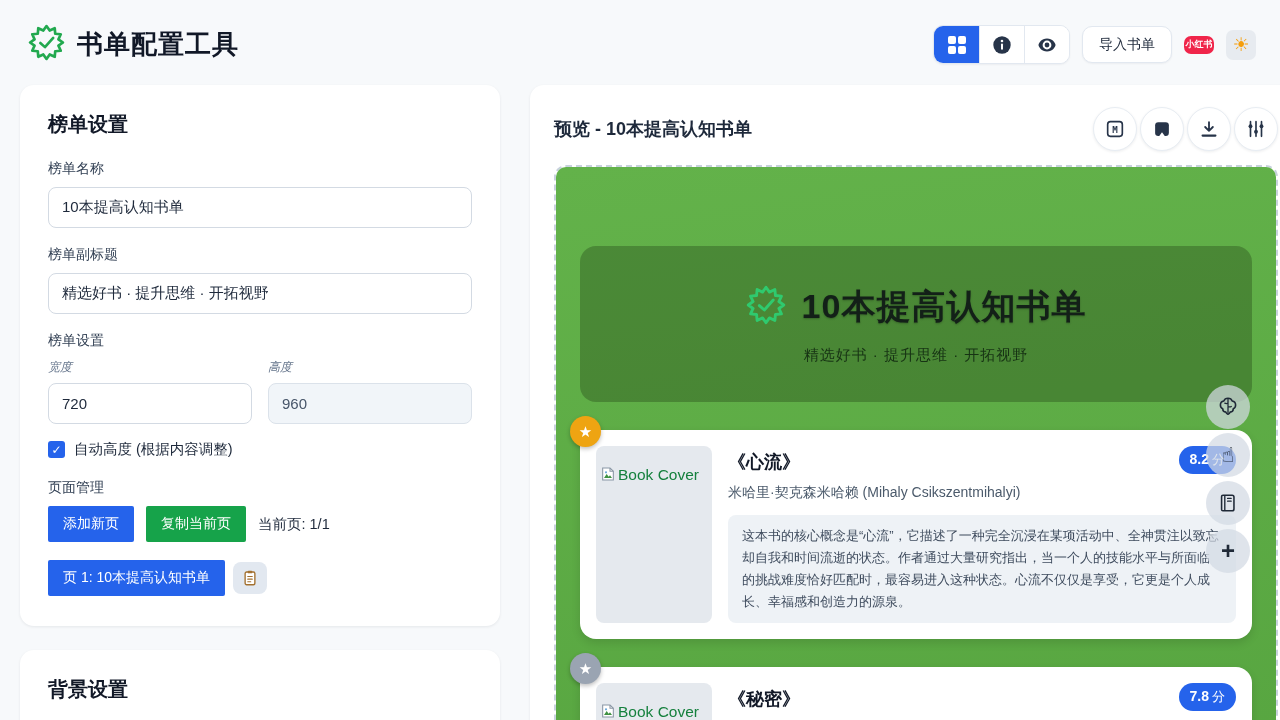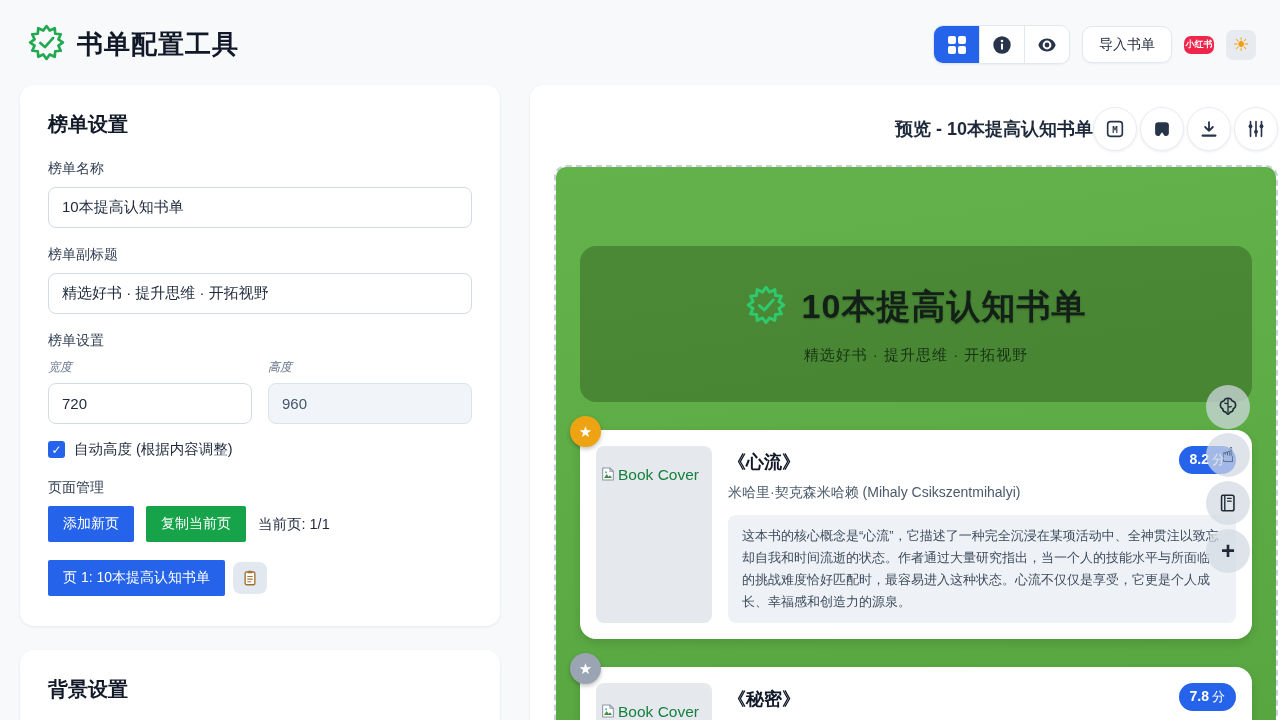--- a/index.html
+++ b/index.html
@@ -55,21 +55,21 @@
   .btn { border:none; border-radius:2px; font-size:14px; color:#fff; padding:9px 15px;
     cursor:pointer; font-family:inherit; }
   .btn-blue { background:#2563eb; }
   .btn-green { background:#16a34a; }
   .page-indicator { font-size:14.5px; color:#1e293b; }
   .chip-row { display:flex; align-items:center; gap:8px; }
   .copy-chip-btn { width:34px; height:32px; background:#e2e8f0; border:none; border-radius:8px;
     display:flex; align-items:center; justify-content:center; cursor:pointer; }
   
   .preview-card { padding:22px 24px; min-height:1000px; }
-  .preview-head { display:flex; align-items:center; justify-content:flex-end; margin-bottom:14px; }
+  .preview-head { display:flex; align-items:center; justify-content:space-between; margin-bottom:14px; }
   .preview-head h2 { font-size:18px; font-weight:700; color:#1e293b; }
   .round-actions { display:flex; gap:3px; }
   .round-btn { width:44px; height:44px; border-radius:50%; background:#fff;
     border:1px solid #e8edf3; box-shadow:0 1px 3px rgba(15,23,42,.08);
     display:flex; align-items:center; justify-content:center; cursor:pointer; }
   .preview-viewport { border:2px dashed #c8d2dd; border-radius:12px; height:800px;
     overflow:hidden; position:relative; }
   .poster { width:720px; height:1200px;
     background:linear-gradient(172deg,#63b24a 0%,#57a540 55%,#4c9739 100%);
     padding:24px; }

